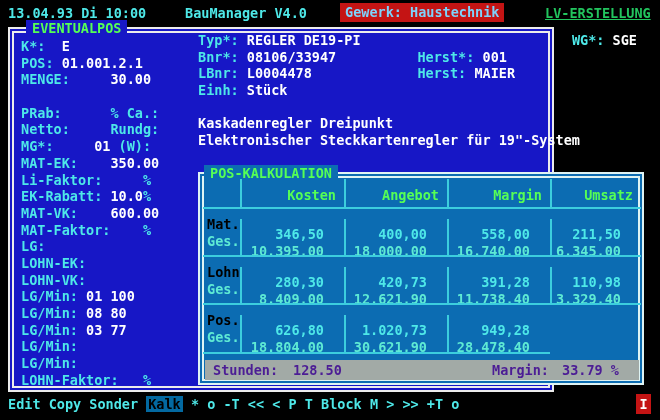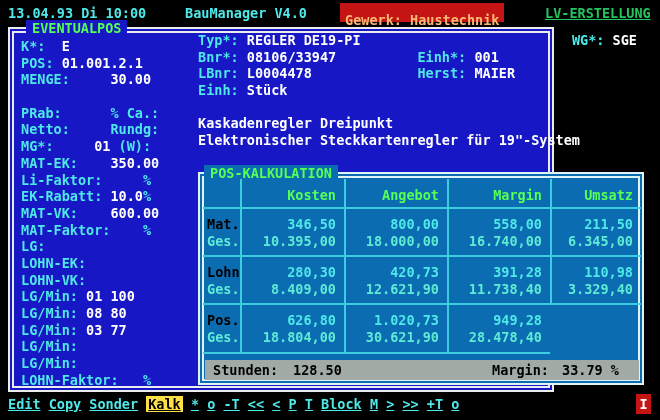--- a/index.html
+++ b/index.html
@@ -17,21 +17,21 @@
 
   
   .c-l { color: #4ee8e8; }   
   .c-v { color: #ffffff; }   
 
   
   .topbar { position: absolute; left: 0; top: 0; width: 660px; height: 20px; background: #000; }
   .tb-date { position: absolute; left: 8px;   top: 5px; color: #4ee8e8; }
   .tb-app  { position: absolute; left: 185px; top: 5px; color: #4ee8e8; }
   .tb-gewerk { position: absolute; left: 340px; top: 3px; height: 19px; line-height: 19px;
-               background: #c41414; color: #fdba74; padding: 8px 5px; }
+               background: #c41414; color: #7dd3fc; padding: 0 5px; }
   .tb-mode { position: absolute; left: 545px; top: 5px; color: #22c55e; text-decoration: underline; }
 
   
   .mainpanel { position: absolute; left: 8px; top: 27px; width: 546px; height: 365px;
                background: #1717c6; border: 2px solid #ececec; }
   .inner-border { position: absolute; inset: 2px; border: 2px solid #ececec; pointer-events: none; }
   .box-title { position: absolute; top: -9px; height: 17px; line-height: 17px;
                padding: 0 6px; color: #55ff55; }
   .mainpanel > .box-title { left: 16px; background: #1717c6; }
 
@@ -48,37 +48,37 @@
   .kalk-grid { position: absolute; left: 3px; top: 5px; width: 438px;
                display: grid;
                grid-template-columns: 37px 104px 103px 103px 1fr;
                grid-template-rows: 30px 48px 48px 49px; }
   .kcell { border-bottom: 2px solid #3ccede; overflow: hidden; }
   .kcell.vline { border-left: 2px solid #3ccede; }
   .khead { color: #55ff55; text-align: right; padding: 8px 8px 0 0; line-height: 17px; white-space: pre; }
   .kband { padding-top: 7px; }
   .kband div { height: 17px; line-height: 17px; white-space: pre; }
   .klab { padding-left: 4px; }
-  .knum { text-align: right; padding-right: 8px; }
+  .knum { text-align: right; padding-right: 20px; margin-top: 10px; }
   .ku { color: #4ee8e8; }
   .klab .ku { color: #000000; }
   .kg { color: #5eead4; }
 
   
   .stbar { position: absolute; left: 5px; top: 186px; width: 434px; height: 20px;
-           background: #a2aaa6; color: #000000; line-height: 20px; }
+           background: #a2aaa6; color: #4c1d95; line-height: 20px; }
   .stbar span { position: absolute; top: 0; white-space: pre; }
   .st-l { left: 8px; }  .st-v { left: 88px; }
   .mg-l { left: 287px; } .mg-v { left: 357px; }
 
   
   .menubar { position: absolute; left: 8px; top: 395px; height: 19px; line-height: 19px;
              color: #4ee8e8; white-space: pre; }
-  .menu-item { white-space: pre; text-decoration: underline; }
-  .menu-hl { background: #fde047; color: #000; padding: 0 2px; }
+  .menu-item { white-space: pre; }
+  .menu-hl { background: #0369a1; color: #000; padding: 0 2px; }
   .ins-badge { position: absolute; left: 636px; top: 394px; width: 15px; height: 20px;
                background: #c41414; color: #fff; text-align: center; line-height: 20px; }
 </style>
 </head>
 <body>
 
 <div class="topbar">
   <span class="tb-date pre">13.04.93 Di 10:00</span>
   <span class="tb-app pre">BauManager V4.0</span>
   <span class="tb-gewerk pre">Gewerk: Haustechnik</span>
@@ -108,21 +108,21 @@
     <div class="line"><span class="c-l">LOHN-VK:</span></div>
     <div class="line"><span class="c-l">LG/Min: </span><span class="c-v">01 100</span></div>
     <div class="line"><span class="c-l">LG/Min: </span><span class="c-v">08 80</span></div>
     <div class="line"><span class="c-l">LG/Min: </span><span class="c-v">03 77</span></div>
     <div class="line"><span class="c-l">LG/Min:</span></div>
     <div class="line"><span class="c-l">LG/Min:</span></div>
     <div class="line"><span class="c-l">LOHN-Faktor:   %</span></div>
   </div>
 <div id="right-lines" class="linesblock">
     <div class="line"><span class="c-l">Typ*: </span><span class="c-v">REGLER DE19-PI</span><span class="c-l">                          </span><span class="c-l">WG*: </span><span class="c-v">SGE</span></div>
-    <div class="line"><span class="c-l">Bnr*: </span><span class="c-v">08106/33947</span><span class="c-l">          </span><span class="c-l">Einh*: </span><span class="c-v">001</span></div>
+    <div class="line"><span class="c-l">Bnr*: </span><span class="c-v">08106/33947</span><span class="c-l">          </span><span class="c-l">Herst*: </span><span class="c-v">001</span></div>
     <div class="line"><span class="c-l">LBnr: </span><span class="c-v">L0004478</span><span class="c-l">             </span><span class="c-l">Herst: </span><span class="c-v">MAIER</span></div>
     <div class="line"><span class="c-l">Einh: </span><span class="c-v">Stück</span></div>
     <div class="line">&nbsp;</div>
     <div class="line"><span class="c-v">Kaskadenregler Dreipunkt</span></div>
     <div class="line"><span class="c-v">Elektronischer Steckkartenregler für 19"-System</span></div>
   </div>
 
 <div class="kalk">
   <div class="inner-border"></div>
   <div class="box-title pre">POS-KALKULATION</div>
@@ -134,21 +134,21 @@
       <div class="kcell khead vline">Umsatz</div>
       <div class="kcell kband klab">
         <div class="ku">Mat.</div>
         <div class="kg">Ges.</div>
       </div>
       <div class="kcell kband knum vline">
         <div class="ku">346,50</div>
         <div class="kg">10.395,00</div>
       </div>
       <div class="kcell kband knum vline">
-        <div class="ku">800,00</div>
+        <div class="ku">400,00</div>
         <div class="kg">18.000,00</div>
       </div>
       <div class="kcell kband knum vline">
         <div class="ku">558,00</div>
         <div class="kg">16.740,00</div>
       </div>
       <div class="kcell kband knum vline">
         <div class="ku">211,50</div>
         <div class="kg">6.345,00</div>
       </div>

